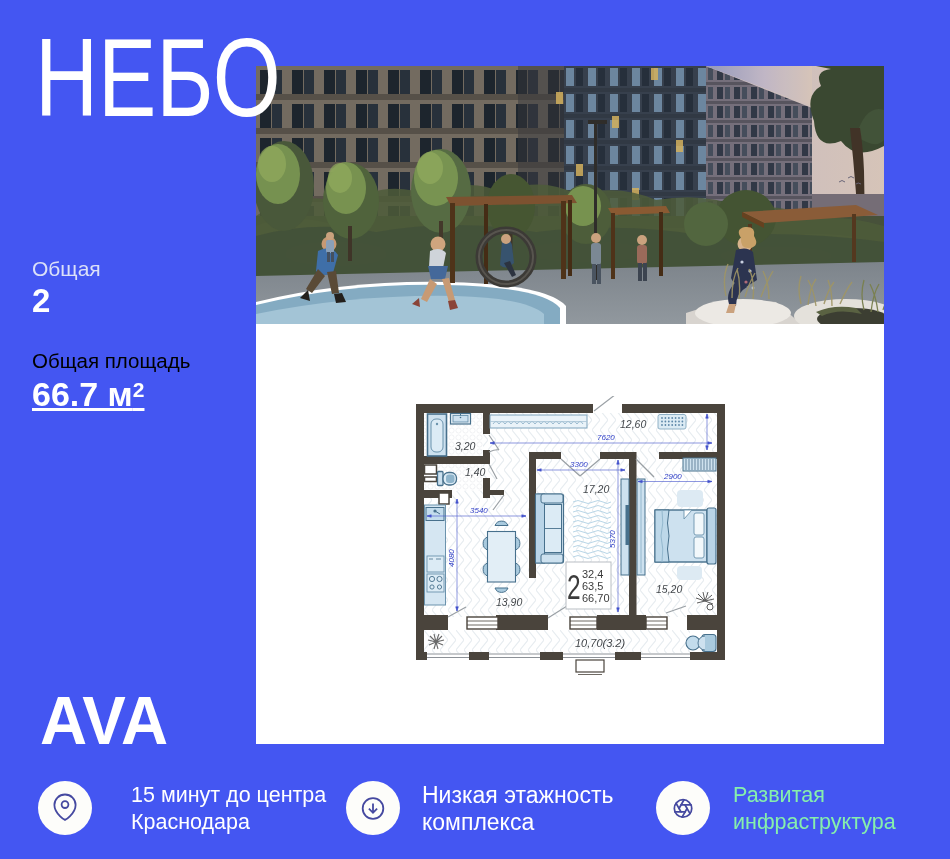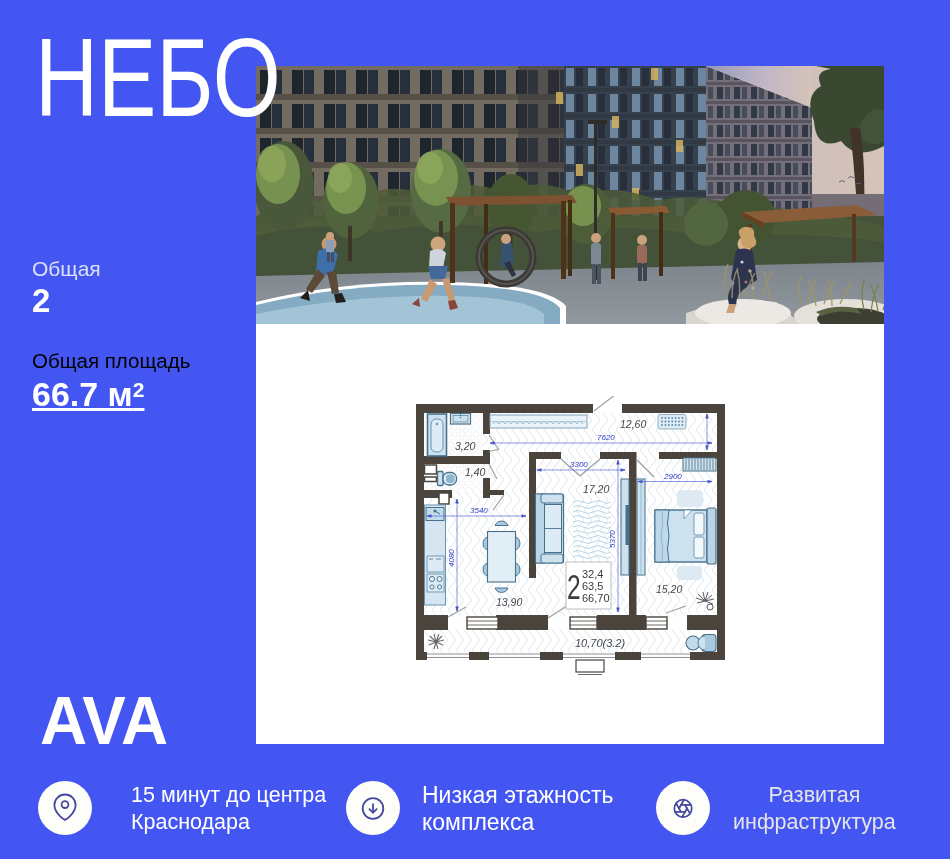--- a/index.html
+++ b/index.html
@@ -594,13 +594,13 @@
 <circle cx="12" cy="12" r="10"></circle>
 <line x1="14.31" y1="8" x2="20.05" y2="17.94"></line>
 <line x1="9.69" y1="8" x2="21.17" y2="8"></line>
 <line x1="7.38" y1="12" x2="13.12" y2="2.06"></line>
 <line x1="9.69" y1="16" x2="3.95" y2="6.06"></line>
 <line x1="14.31" y1="16" x2="2.83" y2="16"></line>
 <line x1="16.62" y1="12" x2="10.88" y2="21.94"></line>
 </g>
 </svg>
 
-<div class="abs" style="left:733px;top:782px;color:#e5e5e5;font-size:21.5px;line-height:27px;text-align:center;">Развитая<br>инфраструктура</div>
+<div class="abs" style="left:733px;top:782px;color:#86efac;font-size:21.5px;line-height:27px;">Развитая<br>инфраструктура</div>
 
 </body></html>

